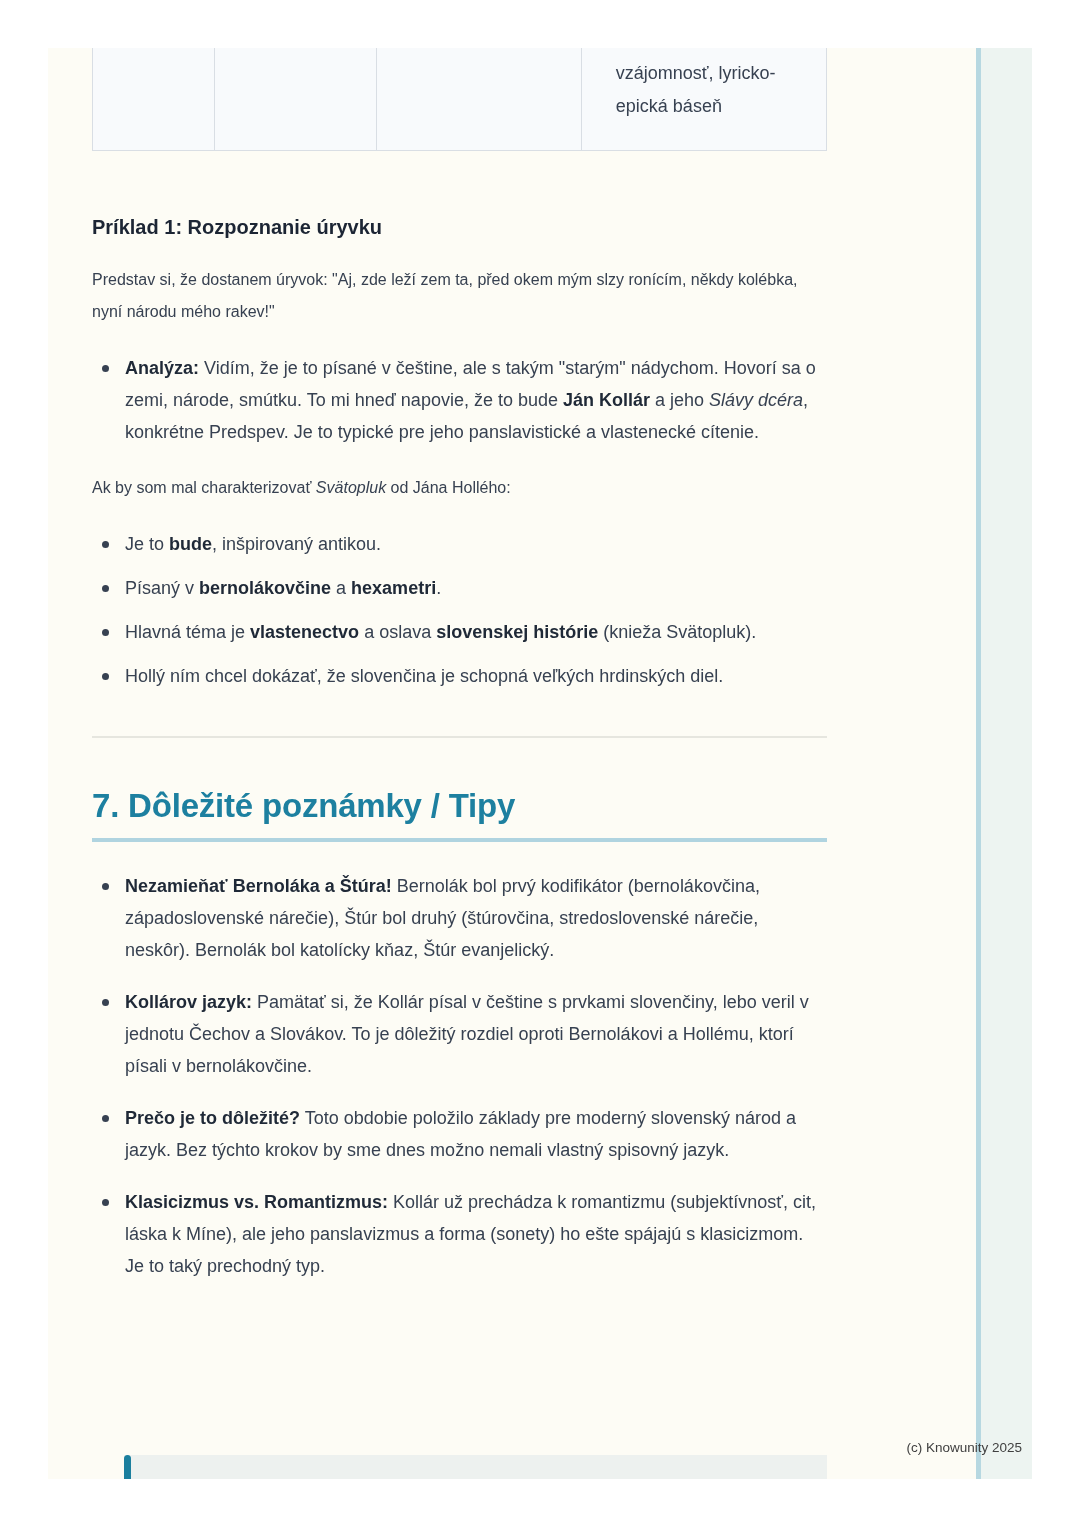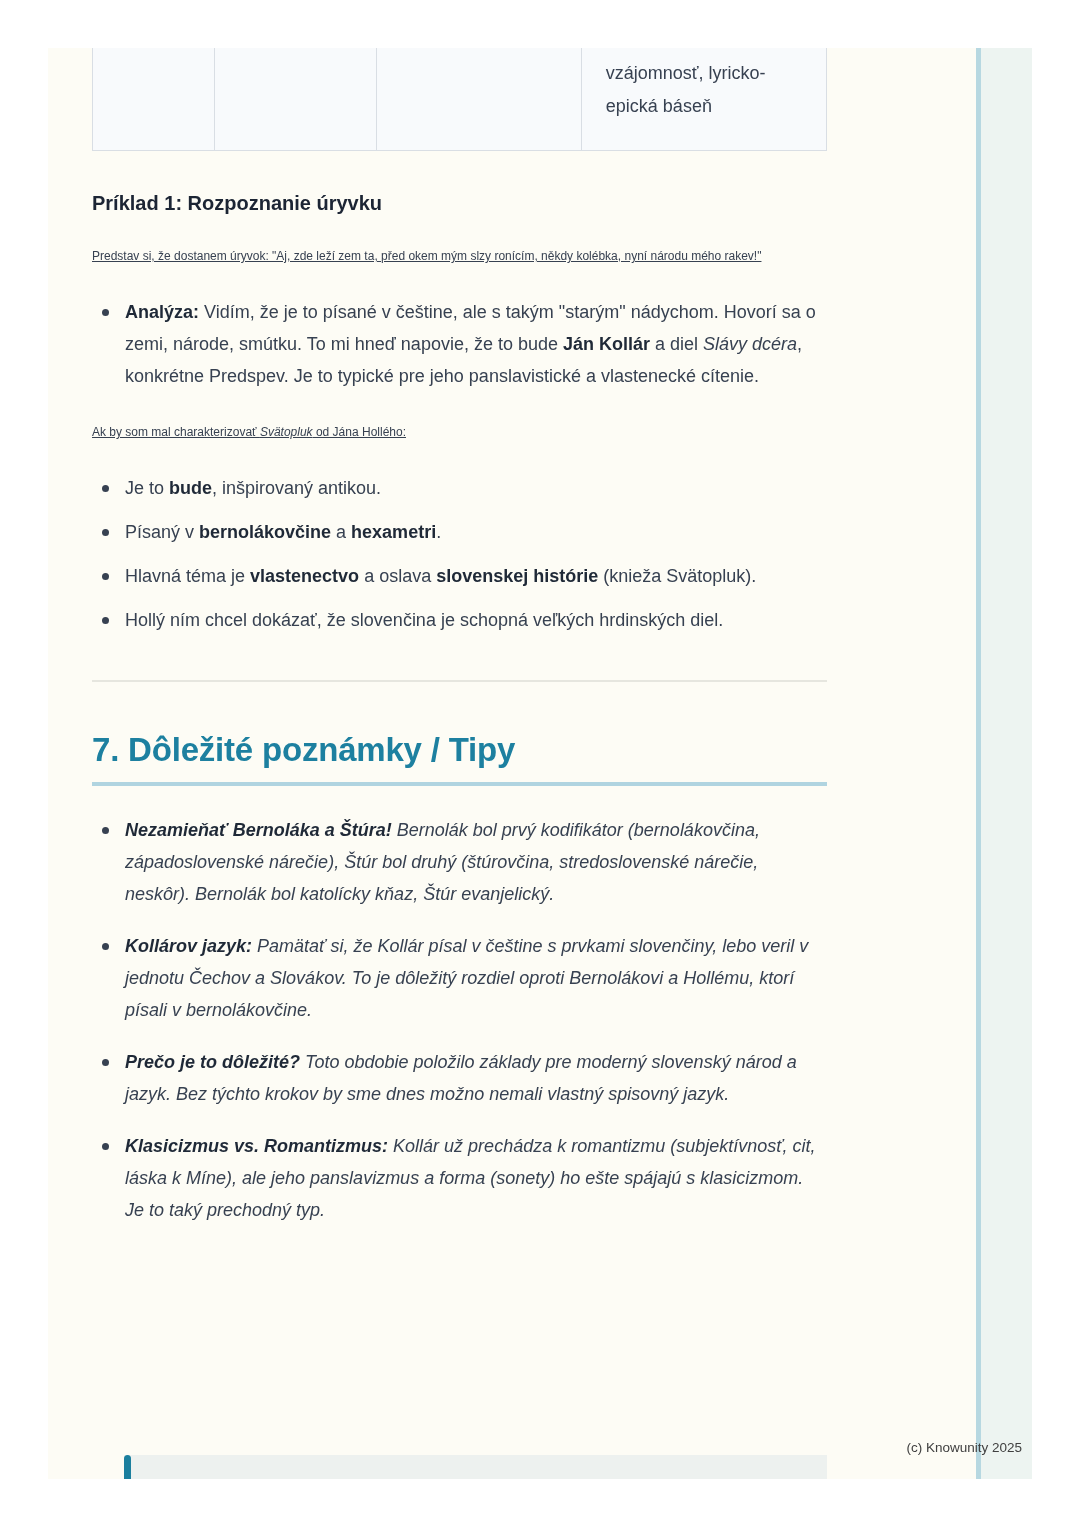--- a/index.html
+++ b/index.html
@@ -4,38 +4,38 @@
 <style>
   html,body{margin:0;padding:0;background:#ffffff;}
   body{font-family:"Liberation Sans","DejaVu Sans",sans-serif;-webkit-font-smoothing:antialiased;}
   .viewer{position:relative;width:1080px;height:1528px;background:#ffffff;overflow:hidden;}
   .page{position:absolute;left:48px;top:48px;width:984px;height:1431px;background:#fdfcf5;}
   .edge-stripe{position:absolute;top:0;right:0;width:51px;height:100%;background:#edf4f1;border-left:5px solid #b7d8e1;}
   .content{position:absolute;left:44px;top:0;width:735px;color:#374151;}
 
   table.frag{width:100%;border-collapse:collapse;table-layout:fixed;}
   table.frag td{border:1px solid #d9dee4;border-top:none;background:#f8fafc;height:84px;
-    vertical-align:top;padding:9px 24px;font-size:18px;line-height:33px;color:#374151;}
+    vertical-align:top;padding:9px 34px;font-size:18px;line-height:33px;color:#374151;}
 
-  h3.sub{font-size:20px;line-height:25px;font-weight:bold;color:#1c2534;margin:40px 0 0;}
-  p.body{font-size:12px;line-height:32px;margin:24px 0 0;text-decoration:underline;}
+  h3.sub{font-size:20px;line-height:25px;font-weight:bold;color:#1c2534;margin:64px 0 0;}
+  p.body{font-size:16px;line-height:32px;margin:24px 0 0;}
   ul.blist{list-style:none;margin:24px 0 0;padding:0 0 0 33px;}
   ul.blist li{position:relative;font-size:18px;line-height:32px;margin:12px 0 0;}
   ul.blist li:first-child{margin-top:0;}
   ul.blist li::before{content:"";position:absolute;left:-23px;top:13px;width:7px;height:7px;
     border-radius:50%;background:#374151;}
   .b{font-weight:bold;color:#1f2937;}
   .i{font-style:italic;}
 
   .divider{border:none;border-top:2px solid #e6e6df;margin:44px 0 0;}
 
   h2.big{font-size:33px;line-height:40px;font-weight:bold;color:#1d80a0;margin:48px 0 0;letter-spacing:-0.2px;}
   .big-underline{height:4px;background:#b0d4e0;margin:12px 0 0;}
   ul.tips{margin-top:28px;}
-  ul.tips li{margin-top:20px;font-style:italic;}
+  ul.tips li{margin-top:20px;}
   ul.tips li:first-child{margin-top:0;}
 
   .copyright{position:absolute;top:1392px;right:10px;font-size:13.5px;color:#404040;z-index:3;}
   .bq-frag{position:absolute;left:76px;top:1407px;width:703px;height:24px;background:#edf1ef;}
   .bq-bar{position:absolute;left:0;top:0;width:7px;height:24px;background:#1b7f9e;border-radius:4px 4px 0 0;}
 </style>
 </head>
 <body>
 
 <div class="viewer">
@@ -60,21 +60,21 @@
           <td>vzájomnosť, lyricko-epická báseň</td>
         </tr>
       </tbody>
         </table>
 
       <h3 class="sub">Príklad 1: Rozpoznanie úryvku</h3>
 
       <p class="body"><span>Predstav si, že dostanem úryvok: "Aj, zde leží zem ta, před okem mým slzy ronícím, někdy kolébka, nyní národu mého rakev!"</span></p>
 
       <ul class="blist">
-        <li><span class="b">Analýza:</span><span> Vidím, že je to písané v češtine, ale s takým "starým" nádychom. Hovorí sa o zemi, národe, smútku. To mi hneď napovie, že to bude </span><span class="b">Ján Kollár</span><span> a diel </span><span class="i">Slávy dcéra</span><span>, konkrétne Predspev. Je to typické pre jeho panslavistické a vlastenecké cítenie.</span></li>
+        <li><span class="b">Analýza:</span><span> Vidím, že je to písané v češtine, ale s takým "starým" nádychom. Hovorí sa o zemi, národe, smútku. To mi hneď napovie, že to bude </span><span class="b">Ján Kollár</span><span> a jeho </span><span class="i">Slávy dcéra</span><span>, konkrétne Predspev. Je to typické pre jeho panslavistické a vlastenecké cítenie.</span></li>
       </ul>
 
 
       <p class="body"><span>Ak by som mal charakterizovať </span><span class="i">Svätopluk</span><span> od Jána Hollého:</span></p>
 
       <ul class="blist">
         <li><span>Je to </span><span class="b">bude</span><span>, inšpirovaný antikou.</span></li>
         <li><span>Písaný v </span><span class="b">bernolákovčine</span><span> a </span><span class="b">hexametri</span><span>.</span></li>
         <li><span>Hlavná téma je </span><span class="b">vlastenectvo</span><span> a oslava </span><span class="b">slovenskej histórie</span><span> (knieža Svätopluk).</span></li>
         <li><span>Hollý ním chcel dokázať, že slovenčina je schopná veľkých hrdinských diel.</span></li>

